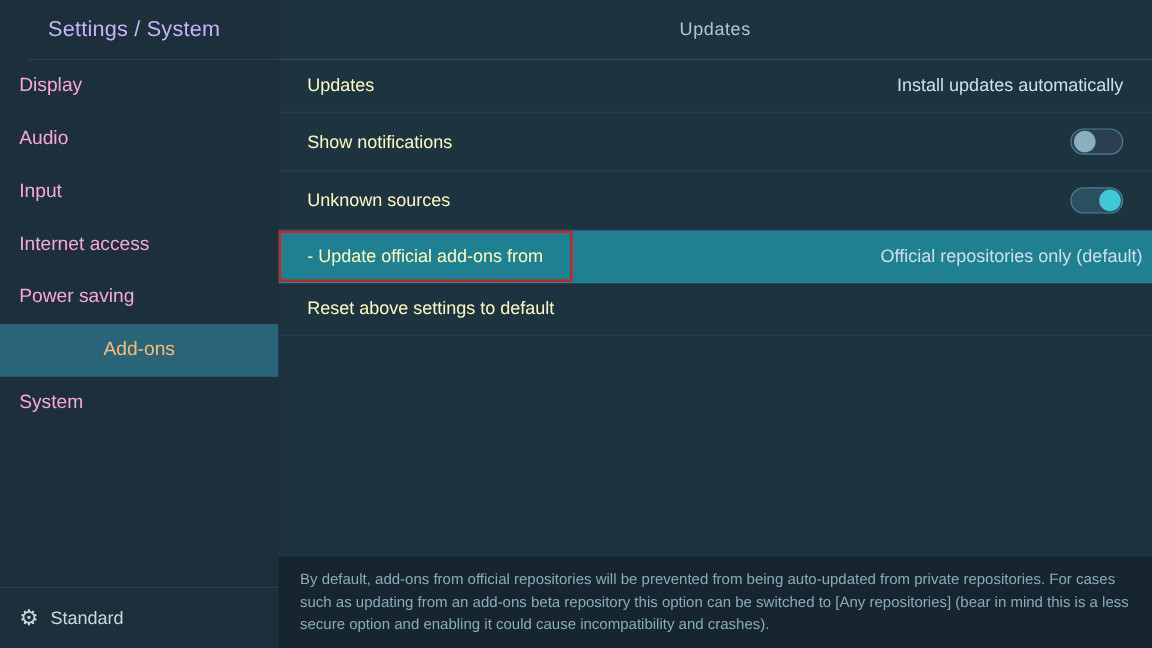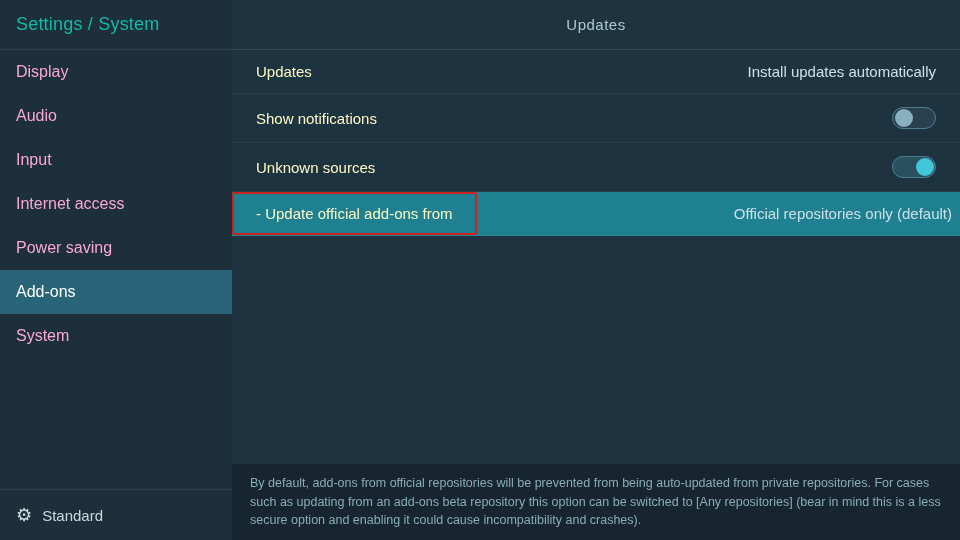--- a/index.html
+++ b/index.html
@@ -21,36 +21,38 @@
       height: 540px;
       background: #1c2f3a;
       display: flex;
       flex-direction: column;
     }
 
     #sidebar-title {
       padding: 14px 16px 14px 16px;
       font-size: 18px;
       font-weight: 400;
-      color: #14b8a6;
+      color: #c4b5fd;
       border-bottom: 1px solid rgba(255,255,255,0.08);
       letter-spacing: 0.2px;
+      margin-left: 24px;
     }
 
     .sidebar-item {
       padding: 13px 16px;
       font-size: 16px;
       color: #f9a8d4;
       cursor: pointer;
       display: flex;
       align-items: center;
     }
     .sidebar-item.active {
       background: #2a6478;
-      color: #ffffff;
+      color: #fdba74;
+      justify-content: center;
     }
 
     #sidebar-footer {
       margin-top: auto;
       padding: 14px 16px;
       display: flex;
       align-items: center;
       gap: 10px;
       font-size: 15px;
       color: #cdd8de;
@@ -221,17 +223,20 @@
       <div class="toggle on">
         <div class="toggle-knob"></div>
       </div>
     </div>
 
     <div class="setting-row highlighted" style="padding: 0;">
       <span class="setting-label red-border" style="display:inline-block;">- Update official add-ons from</span>
       <span class="setting-value" style="padding-right:8px;">Official repositories only (default)</span>
     </div>
 
+    <div class="setting-row">
+      <span class="setting-label">Reset above settings to default</span>
+    </div>
 
   </div>
 
   <div id="info-bar">By default, add-ons from official repositories will be prevented from being auto-updated from private repositories. For cases such as updating from an add-ons beta repository this option can be switched to [Any repositories] (bear in mind this is a less secure option and enabling it could cause incompatibility and crashes).</div>
 </div>
 
 </body></html>

